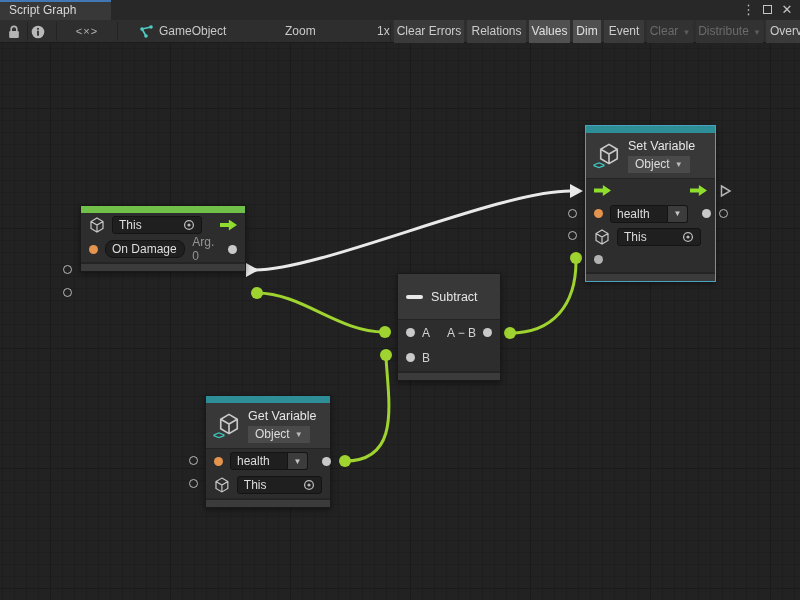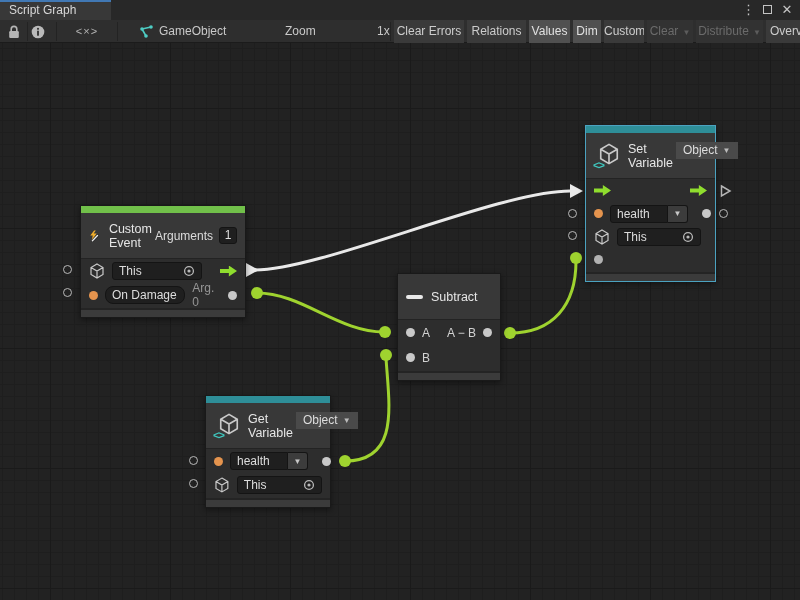--- a/index.html
+++ b/index.html
@@ -38,21 +38,21 @@
       linear-gradient(to bottom, #1e1e1e 1px, transparent 1px);
     background-size:120px 100%, 100% 120px, 12px 100%, 100% 12px;
     background-position:50px 0, 0 65px, 2px 0, 0 5px; }
   .wires { position:absolute; left:0; top:0; width:800px; height:557px; pointer-events:none; }
 
   
   .node { position:absolute; background:#2d2d2d; border:1px solid #191919; box-shadow:0 2px 6px rgba(0,0,0,.45); }
   .node.selected { border:1px solid #4ba2c0; }
   .colorbar { height:7px; }
   .nhead { background:#383838; border-bottom:1px solid #232323; display:flex; align-items:center; gap:8px; padding:5px 8px; }
-  .nhead .htxt { display:flex; flex-direction:row; gap:3px; }
+  .nhead .htxt { display:flex; flex-direction:column; gap:3px; }
   .ntitle { color:#e6e6e6; font-size:12.5px; }
   .nrow { display:flex; align-items:center; gap:7px; padding:0 8px; }
   .nfoot { height:9px; background:#3b3b3b; border-top:2px solid #242424; margin-top:1px; }
 
   .dot { width:9px; height:9px; border-radius:50%; flex:none; }
   .dot.orange { background:#e5944e; }
   .dot.white  { background:#c9c9c9; }
   .dot.gray   { background:#b2b2b2; }
   .ring { position:absolute; width:9px; height:9px; border-radius:50%; border:1.5px solid #b9b9b9; }
 
@@ -121,21 +121,21 @@
     <div class="tlabel" style="left:247px;margin-left:38px;">Zoom</div>
     <div class="slider-track"></div>
     <div class="slider-knob"></div>
     <div class="tlabel" style="left:377px;">1x</div>
     <div class="tsep" style="left:390px;"></div>
 
     <div class="tbtn" style="left:394px; width:70px;">Clear Errors</div>
     <div class="tbtn" style="left:467px; width:59px;">Relations</div>
     <div class="tbtn active" style="left:529px; width:41px;">Values</div>
     <div class="tbtn active" style="left:573px; width:28px;">Dim</div>
-    <div class="tbtn" style="left:604px; width:40px;">Custom</div>
+    <div class="tbtn" style="left:604px; width:40px;">Event</div>
     <div class="tbtn disabled" style="left:647px; width:46px;"><span>Clear</span><span class="dd">▼</span></div>
     <div class="tbtn disabled" style="left:696px; width:67px;"><span>Distribute</span><span class="dd">▼</span></div>
     <div class="tbtn" style="left:766px; width:34px; text-align:left; padding-left:4px;">Overview</div>
   </div>
 
   <div class="graph">
 
     <svg class="wires">
 
       <path d="M 255 227 C 322 227 498 148 570 148" fill="none" stroke="#e9e9e9" stroke-width="3"></path>
@@ -150,34 +150,20 @@
       <circle cx="345" cy="418" r="6" fill="#9fd32f"></circle>
         <circle cx="386" cy="312" r="6" fill="#9fd32f"></circle>
 
       <path d="M 510 290 C 553 290 576 262 576 218" fill="none" stroke="#9fd32f" stroke-width="3"></path>
       <circle cx="510" cy="290" r="6" fill="#9fd32f"></circle>
         <circle cx="576" cy="215" r="6" fill="#9fd32f"></circle>
     </svg>
 
     <div class="node" style="left:80px; top:162px; width:166px;">
       <div class="colorbar" style="background:#71c04a;"></div>
-      <div class="nhead" style="height:46px;">
-        <svg width="28" height="28" viewBox="0 0 28 28">
-          <polygon points="12,1 3,13 9,13 6,25 18,8 11,8 16,1" fill="#f0ad2b"></polygon>
-          <path d="M8 25 L20 13" stroke="#1f1f1f" stroke-width="6" stroke-linecap="round"></path>
-          <path d="M8 25 L20 13" stroke="#ececec" stroke-width="3.4" stroke-linecap="round"></path>
-        </svg>
-        <div class="htxt">
-          <span class="ntitle">Custom Event</span>
-          <span style="display:flex; align-items:center; gap:6px;">
-            <span style="color:#dcdcdc;">Arguments</span>
-            <span class="argbox">1</span>
-          </span>
-        </div>
-      </div>
       <div class="nrow" style="height:24px;">
         <svg width="16" height="16" viewBox="0 0 16 16">
             <path d="M8 1 L14 4.5 V11.5 L8 15 L2 11.5 V4.5 Z M2 4.5 L8 8 L14 4.5 M8 8 V15" fill="none" stroke="#c9c9c9" stroke-width="1.2"></path>
           </svg>
         <span class="field" style="width:90px;">
           <span class="fv">This</span>
           <svg width="12" height="12" viewBox="0 0 12 12">
               <circle cx="6" cy="6" r="4.4" fill="none" stroke="#b9b9b9" stroke-width="1.3"></circle>
               <circle cx="6" cy="6" r="1.6" fill="#b9b9b9"></circle>
             </svg>

